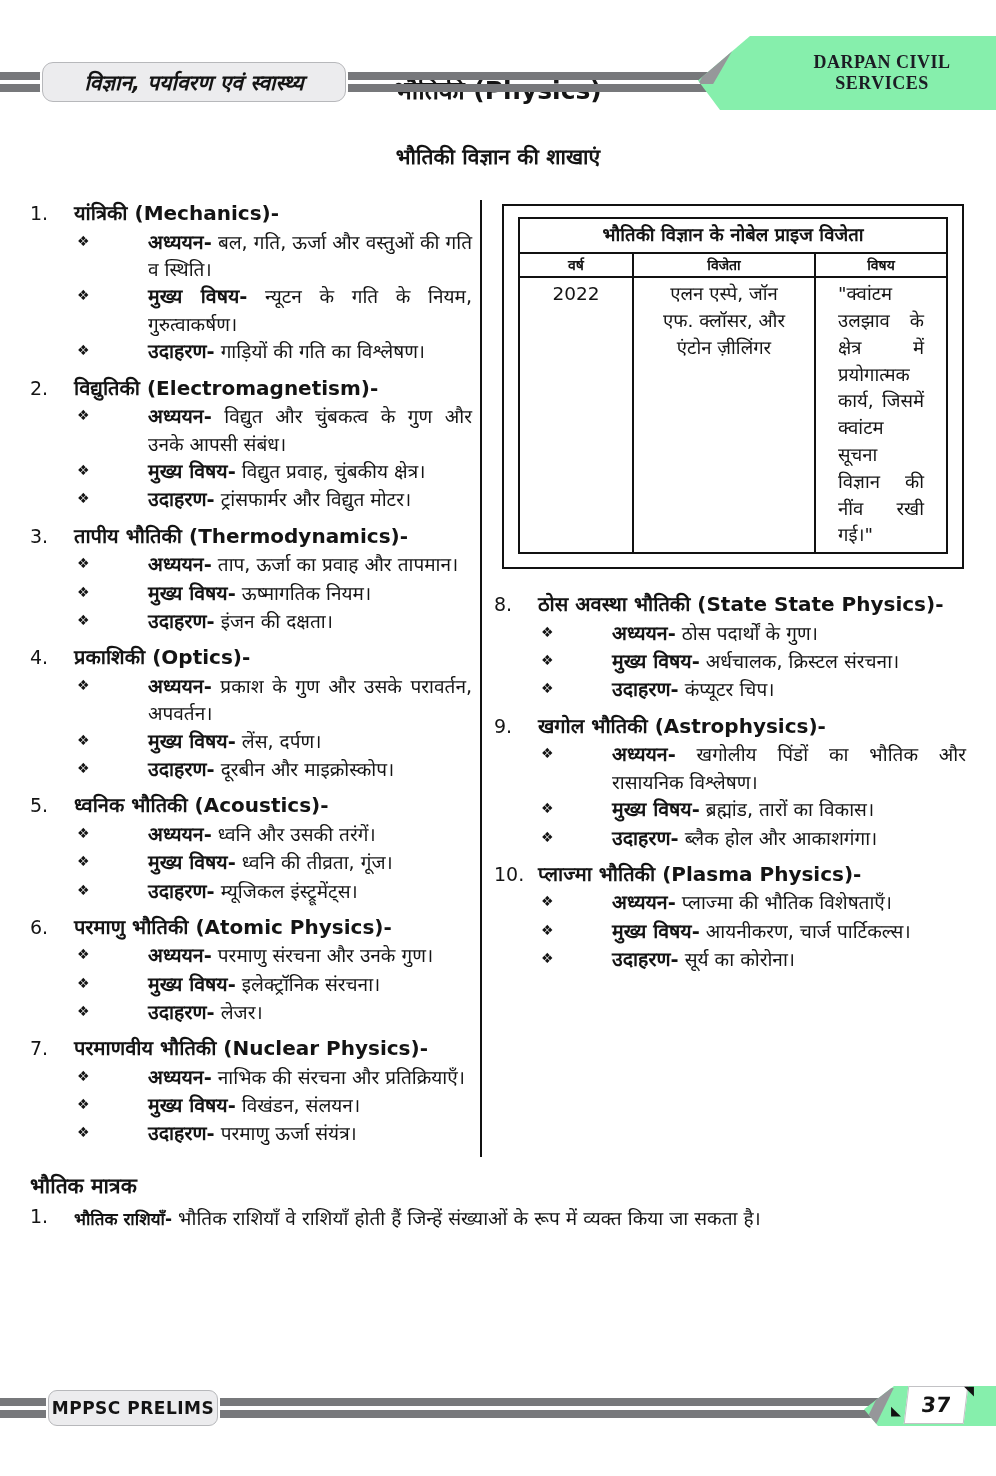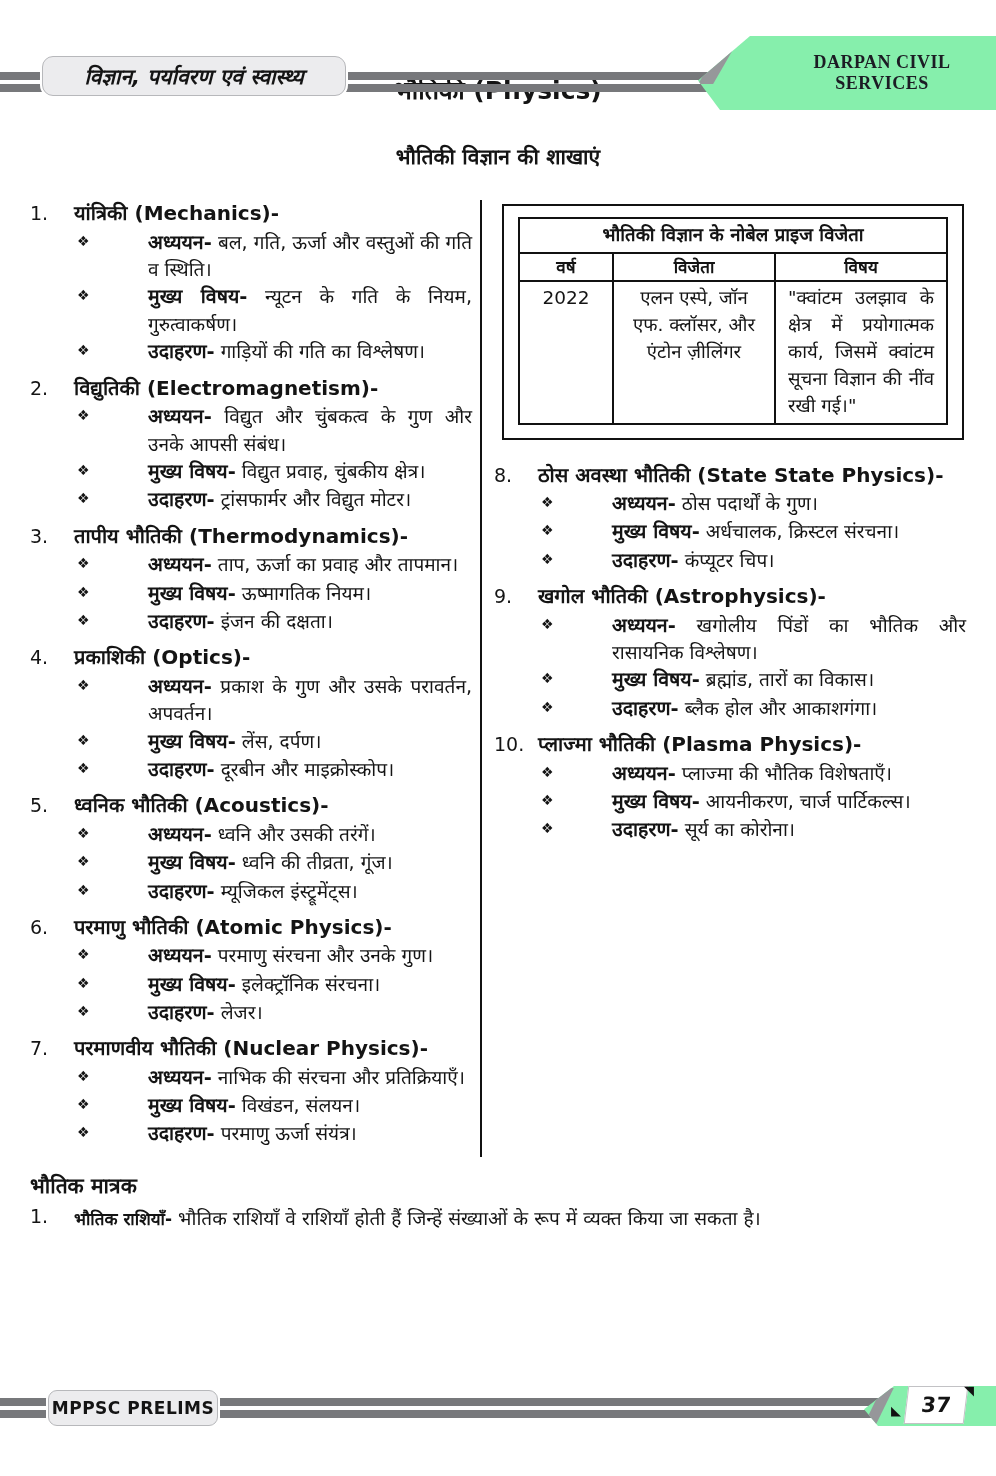--- a/index.html
+++ b/index.html
@@ -8,21 +8,21 @@
 
   
   .rule{position:absolute;left:0;right:0;}
   .rule .bar{height:8px;background:#77787b;margin-bottom:4px;}
   .hdr-rule{top:72px;}
   .ftr-rule{top:1398px;}
 
   .badge{position:absolute;background:#ececee;border:1px solid #b7b8bb;border-radius:11px;
          display:flex;align-items:center;justify-content:center;z-index:3;
          box-shadow:0 0 0 2px #fff;}
-  .badge-chapter{left:42px;top:56px;width:302px;height:38px;
+  .badge-chapter{left:42px;top:62px;width:302px;height:38px;
          font-style:italic;font-weight:bold;font-size:21px;align-items:center;}
   .badge-prelims{left:48px;top:1390px;width:168px;height:34px;
          font-weight:bold;font-size:17px;letter-spacing:.5px;border-radius:9px;}
 
   .banner{position:absolute;background:#86efac;z-index:2;text-align:center;}
   .banner-hdr{right:0;top:36px;width:298px;height:74px;
         clip-path:polygon(52px 0,100% 0,100% 100%,22px 100%,0 60%);}
   .banner-hdr .accent{position:absolute;left:14px;top:0;width:15px;height:48px;
         background:#96979a;transform:skewX(-30deg);}
   .banner-text{position:absolute;left:70px;top:50%;transform:translateY(-50%);
@@ -56,23 +56,23 @@
   .ibody{flex:1;}
   .ititle{font-weight:bold;font-size:20px;line-height:1.38;}
   .bullet{display:flex;margin-top:1px;}
   .bg{width:34px;flex:none;font-size:14px;padding-top:4px;padding-left:3px;}
   .bt{flex:1;font-size:19px;line-height:1.4;text-align:justify;margin-left:37px;}
   .bt b{font-size:19.5px;}
 
   
   .tablewrap{border:2px solid #111;padding:11px 14px 13px 14px;margin:4px 2px 22px 8px;}
   table.ntable{width:100%;border-collapse:collapse;}
-  .ntable td,.ntable th{border:2px solid #111;padding:3px 12px;font-size:18.5px;line-height:1.45;}
+  .ntable td,.ntable th{border:2px solid #111;padding:3px 22px;font-size:18.5px;line-height:1.45;}
   .ttitle{text-align:center;font-weight:bold;font-size:20px;padding:2px 4px;}
-  .ntable th{text-align:center;font-size:17px;padding:1px 4px;border-radius:12px;}
+  .ntable th{text-align:center;font-size:14px;padding:1px 4px;border-radius:12px;}
   .cell-year{text-align:center;vertical-align:top;width:68px;font-size:19px;}
   .cell-winner{text-align:center;vertical-align:top;width:136px;}
   .cell-subject{text-align:justify;vertical-align:top;}
 
   
   .bottom{margin:14px 30px 0 30px;}
   .bheading{font-weight:bold;font-size:21px;}
   .bitem{display:flex;margin-top:6px;}
   .bitem .bno{width:44px;flex:none;font-size:19px;}
   .bitem .btext2{flex:1;font-size:19px;line-height:1.4;}

